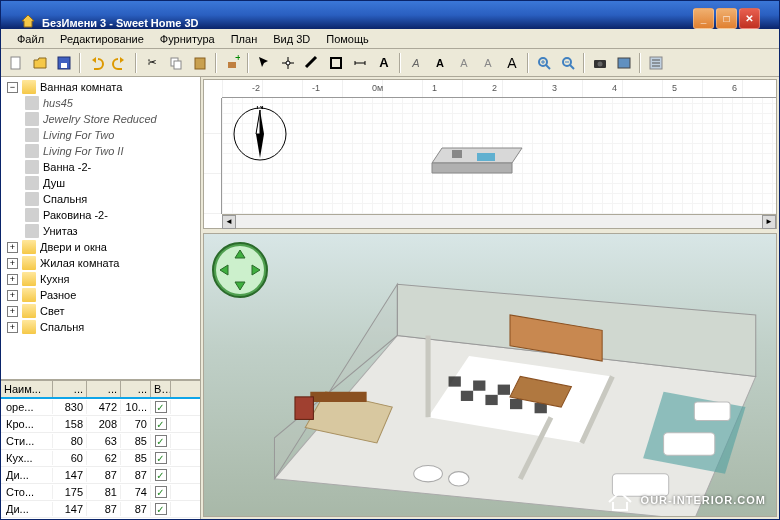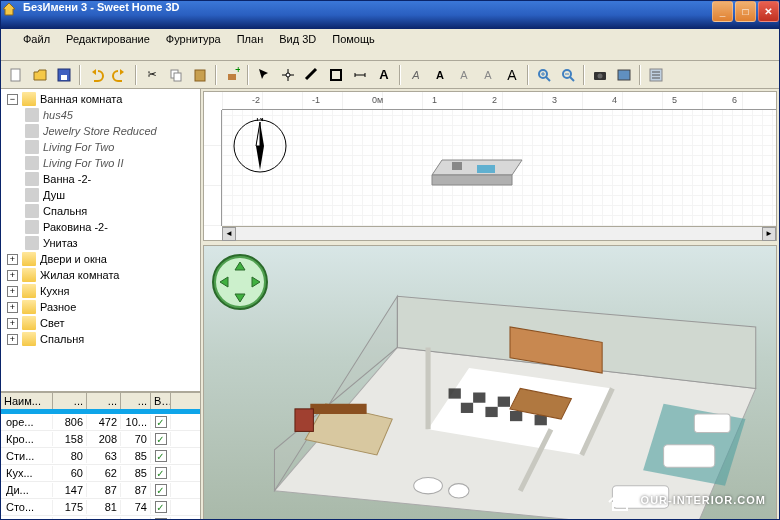--- a/index.html
+++ b/index.html
@@ -1,58 +1,58 @@
 <!DOCTYPE html>
 <html><head>
 <meta charset="utf-8">
 <style>
 *{box-sizing:border-box;margin:0;padding:0;font-family:Tahoma,Arial,sans-serif;font-size:11px;}
 body{background:#ece9d8;width:780px;height:520px;overflow:hidden;border:1px solid #0a246a;position:relative;}
-.titlebar{height:28px;background:linear-gradient(#3b77d8,#2a5fc0 50%,#0a246a);display:flex;align-items:flex-start;padding:0 0;color:#fff;}
+.titlebar{height:28px;background:linear-gradient(#3b77d8,#2a5fc0 50%,#0a246a);display:flex;align-items:flex-end;padding:0 19px;color:#fff;}
 .titlebar .ico{width:16px;height:16px;margin-right:6px;}
 .titlebar .t{flex:1;font-weight:bold;}
 .winbtn{width:21px;height:21px;margin-left:2px;background:linear-gradient(#f0b070,#e08030);border:1px solid #fff4;border-radius:3px;display:flex;align-items:center;justify-content:center;color:#fff;font-weight:bold;font-size:10px;cursor:pointer;}
 .winbtn.cls{background:linear-gradient(#e86050,#c03020);}
-.menubar{height:32px;background:#ece9d8;display:flex;padding:2px 14px;border-bottom:1px solid #aca899;}
+.menubar{height:20px;background:#ece9d8;display:flex;padding:2px 8px;border-bottom:1px solid #aca899;}
 .menubar span{padding:2px 8px;cursor:pointer;}
 .toolbar{height:28px;background:#ece9d8;display:flex;align-items:center;padding:2px 4px;border-bottom:1px solid #aca899;gap:2px;}
 .tbtn{width:22px;height:22px;border:1px solid transparent;border-radius:2px;display:flex;align-items:center;justify-content:center;cursor:pointer;}
 .tsep{width:2px;height:20px;border-left:1px solid #aca899;border-right:1px solid #fff;margin:0 2px;}
 .main{display:flex;height:calc(520px - 28px - 20px - 28px - 2px);}
 .leftcol{width:200px;display:flex;flex-direction:column;border-right:1px solid #aca899;}
 .tree{flex:1;background:#fff;overflow:auto;padding:2px;}
 .tnode{display:flex;align-items:center;height:16px;padding-left:4px;cursor:pointer;white-space:nowrap;}
 .tnode .exp{width:11px;height:11px;border:1px solid #7b7b7b;margin-right:4px;font-size:9px;line-height:9px;text-align:center;background:#fff;}
 .tnode .ico{width:14px;height:14px;margin-right:4px;display:inline-block;}
 .fold{background:linear-gradient(#ffe79c,#f5c847);border-radius:1px;}
 .item{background:#d0d0d0;border-radius:1px;}
 .tnode.indent{padding-left:22px;}
 .tnode .lb{font-style:italic;color:#555;}
 .tnode .lbn{color:#000;}
 .table{height:140px;background:#fff;border-top:2px solid #aca899;display:flex;flex-direction:column;}
-.thdr{display:flex;background:#ece9d8;border-bottom:5px solid #0ea5e9;}
+.thdr{display:flex;background:#ece9d8;border-bottom:2px solid #0ea5e9;}
 .thdr .th{border-right:1px solid #aca899;padding:2px 3px;overflow:hidden;white-space:nowrap;text-overflow:ellipsis;}
 .tbody{flex:1;overflow:auto;}
 .trow{display:flex;border-bottom:1px solid #eee;height:17px;align-items:center;}
 .trow .td{border-right:1px solid #f0f0f0;padding:1px 3px;overflow:hidden;white-space:nowrap;}
 .c0{width:52px;}.c1{width:34px;text-align:right;}.c2{width:34px;text-align:right;}.c3{width:30px;text-align:right;}.c4{width:20px;text-align:center;}
 .chk{width:12px;height:12px;border:1px solid #7b7b7b;display:inline-flex;align-items:center;justify-content:center;color:#2a8a2a;font-size:10px;}
 .rightcol{flex:1;display:flex;flex-direction:column;background:#ece9d8;}
 .planview{height:150px;position:relative;background:#fff;margin:2px;border:1px solid #aca899;}
 .ruler-h{position:absolute;top:0;left:18px;right:0;height:18px;background:repeating-linear-gradient(90deg,#f0f0f0,#f0f0f0 1px,#fff 1px,#fff 40px);border-bottom:1px solid #999;}
 .ruler-v{position:absolute;top:18px;left:0;width:18px;bottom:14px;background:repeating-linear-gradient(0deg,#f0f0f0,#f0f0f0 1px,#fff 1px,#fff 40px);border-right:1px solid #999;}
 .plancanvas{position:absolute;top:18px;left:18px;right:0;bottom:14px;background:repeating-linear-gradient(0deg,#f4f4f4,#f4f4f4 1px,transparent 1px,transparent 10px),repeating-linear-gradient(90deg,#f4f4f4,#f4f4f4 1px,transparent 1px,transparent 10px),#fff;}
 .compass{position:absolute;top:8px;left:10px;width:56px;height:56px;}
 .minimodel{position:absolute;top:30px;left:200px;width:120px;height:50px;}
 .hscroll{position:absolute;bottom:0;left:18px;right:0;height:14px;background:#ece9d8;border-top:1px solid #aca899;display:flex;}
 .sbtn{width:14px;height:14px;background:#ddd;border:1px solid #999;font-size:8px;text-align:center;line-height:12px;}
 .strack{flex:1;background:#f0f0f0;}
 .d3view{flex:1;position:relative;margin:2px;border:1px solid #aca899;background:linear-gradient(#d8e6e6 0%,#c0d0c8 40%,#a8b8a8 100%);overflow:hidden;}
 .navpad{position:absolute;top:8px;left:8px;width:56px;height:56px;}
-.watermark{position:absolute;bottom:16px;right:10px;color:#fff;font-size:18px;font-weight:bold;letter-spacing:1px;text-shadow:0 0 3px #000a;display:flex;align-items:center;gap:6px;}
+.watermark{position:absolute;bottom:4px;right:10px;color:#fff;font-size:18px;font-weight:bold;letter-spacing:1px;text-shadow:0 0 3px #000a;display:flex;align-items:center;gap:6px;}
 .rlabel{position:absolute;font-size:9px;color:#555;}
 .floor{position:absolute;left:50px;right:10px;top:40px;bottom:10px;}
 </style>
 </head>
 <body>
 
 <div class="titlebar">
   <span class="ico">
     <svg viewBox="0 0 16 16">
         <path d="M2 8 L8 2 L14 8 L12 8 L12 14 L4 14 L4 8 Z" fill="#f5c847" stroke="#8a6820"></path>
@@ -276,21 +276,21 @@
       <div class="thdr">
         <div class="th c0">Наим...</div>
         <div class="th c1">...</div>
         <div class="th c2">...</div>
         <div class="th c3">...</div>
         <div class="th c4">В...</div>
       </div>
       <div class="tbody" id="tbody">
           <div class="trow">
             <div class="td c0"><span class="ico item" style="width:10px;height:10px;margin-right:2px;"></span>оре...</div>
-            <div class="td c1">806</div>
+            <div class="td c1">830</div>
             <div class="td c2">472</div>
             <div class="td c3">10...</div>
             <div class="td c4"><span class="chk">✓</span></div>
           </div>
           <div class="trow">
             <div class="td c0"><span class="ico item" style="width:10px;height:10px;margin-right:2px;"></span>Кро...</div>
             <div class="td c1">158</div>
             <div class="td c2">208</div>
             <div class="td c3">70</div>
             <div class="td c4"><span class="chk">✓</span></div>

